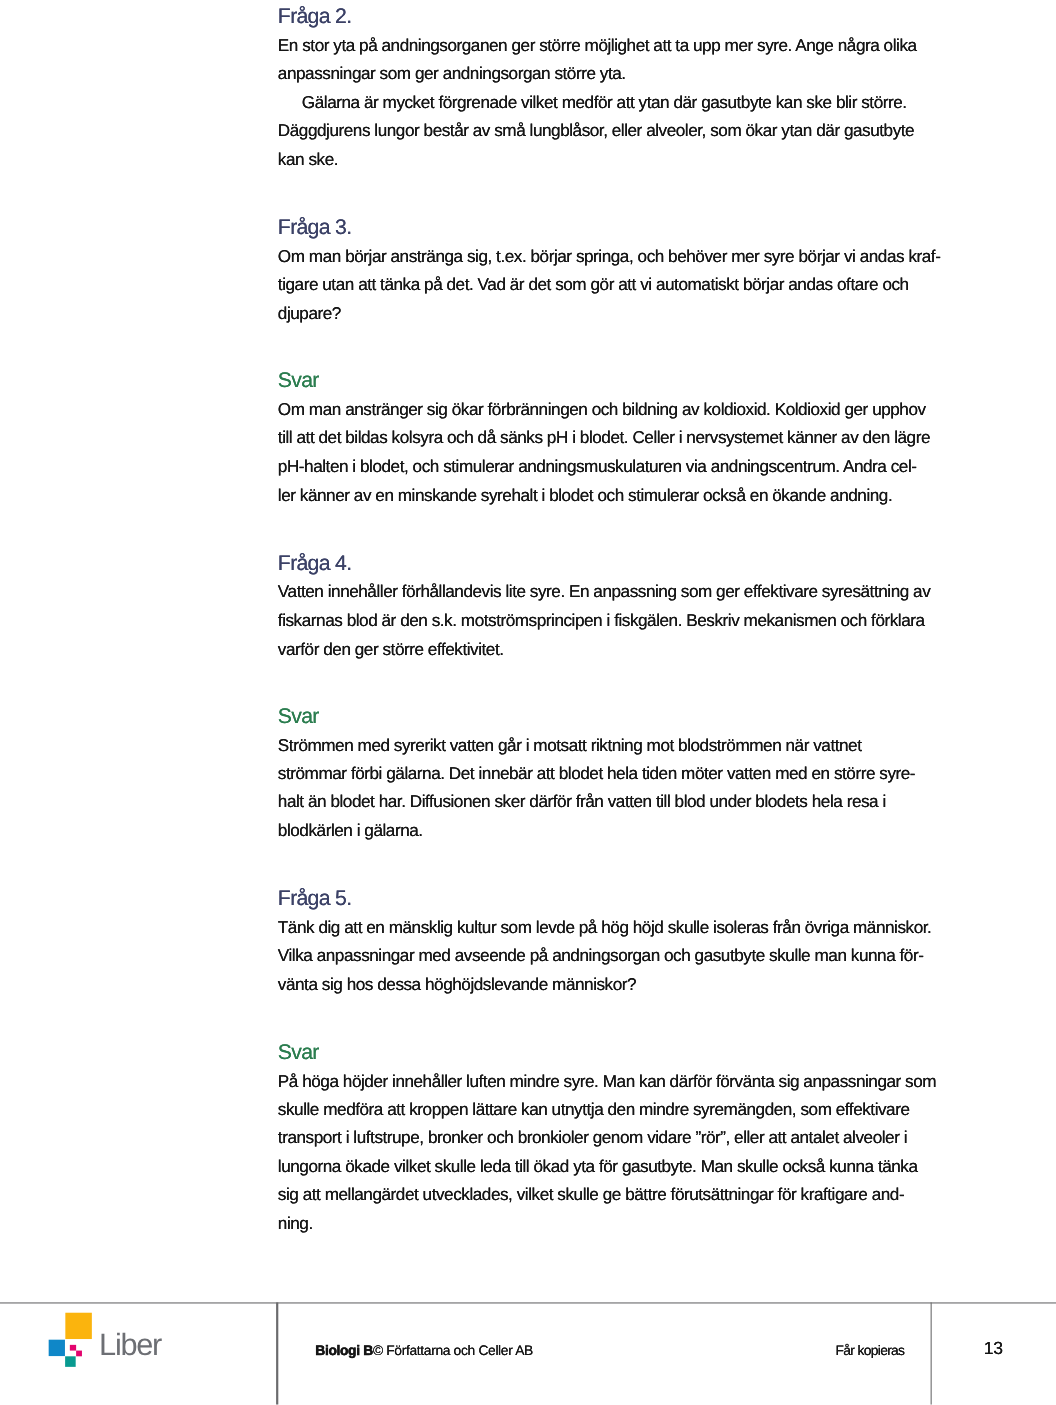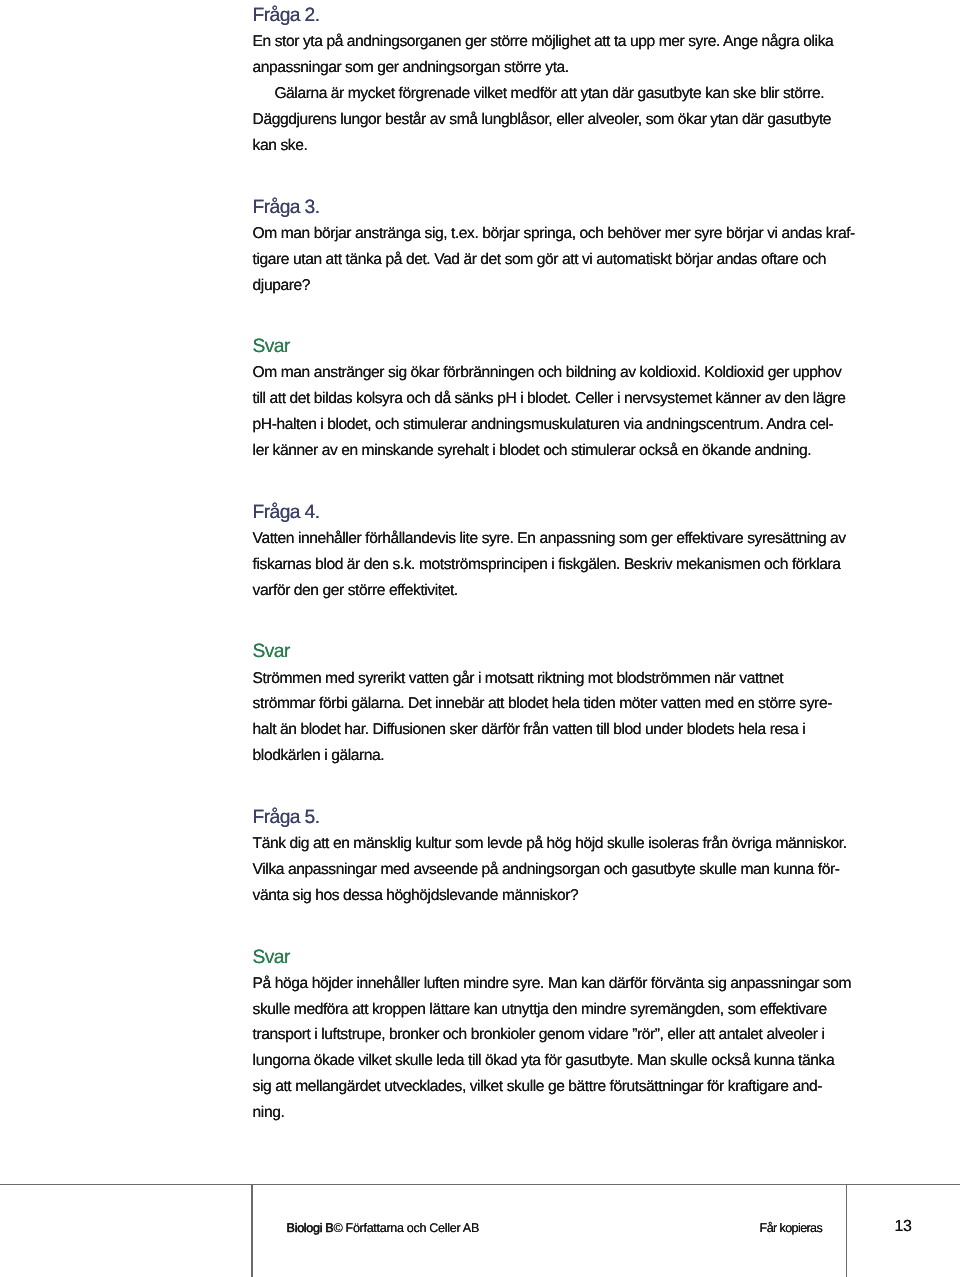--- a/index.html
+++ b/index.html
@@ -29,21 +29,21 @@
   #vrule-1{left:251.2px;}
   #vrule-2{left:845.6px;}
 
   #logo{position:absolute;left:43.8px;top:1192.9px;width:110px;height:50px;}
   #logo svg{position:absolute;left:0;top:0;display:block;}
   #logo-word{position:absolute;left:46.3px;top:30.3px;font-size:28px;letter-spacing:-1.2px;
              color:var(--wordmark,#6d6f74);font-weight:400;line-height:0;white-space:pre;}
 
   #copyright{position:absolute;left:286.6px;top:1227.63px;font-size:12.6px;letter-spacing:-0.32px;
              color:var(--footer-ink,#151515);line-height:0;white-space:pre;text-shadow:0 0 0.2px currentColor;}
-  #copyright b{font-weight:400;-webkit-text-stroke:0.42px currentColor;}
+  #copyright b{font-weight:700;-webkit-text-stroke:0.42px currentColor;}
   #permission{position:absolute;left:759.6px;top:1227.83px;font-size:12.6px;letter-spacing:-0.62px;
               color:var(--footer-ink,#151515);line-height:0;white-space:pre;text-shadow:0 0 0.2px currentColor;}
   #pageno{position:absolute;left:894.4px;top:1226.55px;font-size:16px;letter-spacing:-0.4px;
           color:var(--footer-ink,#151515);line-height:0;white-space:pre;text-shadow:0 0 0.2px currentColor;}
 </style>
 </head>
 <body>
 
 <div id="page">
 
@@ -83,18 +83,28 @@
       <div class="txtline" style="top: 1061.37px;">lungorna ökade vilket skulle leda till ökad yta för gasutbyte. Man skulle också kunna tänka</div>
       <div class="txtline" style="top: 1087.25px;">sig att mellangärdet utvecklades, vilket skulle ge bättre förutsättningar för kraftigare and-</div>
       <div class="txtline" style="top: 1113.13px;">ning.</div>
     </div>
 
   <div id="footer">
     <div id="footer-rule"></div>
     <div class="vrule" id="vrule-1"></div>
     <div class="vrule" id="vrule-2"></div>
 
+    <div id="logo">
+      <svg width="110" height="52" viewBox="0 0 110 52">
+        <rect x="15.4" y="0.3" width="24.1" height="24.0" fill="#FBB40D"></rect>
+        <rect x="0.05" y="24.9" width="15.0" height="14.9" fill="#0F87C8"></rect>
+        <rect x="15.2" y="40.0" width="9.6" height="9.6" fill="#089A90"></rect>
+        <rect x="19.5" y="29.6" width="5.7" height="5.2" fill="#E3046E"></rect>
+        <rect x="25.2" y="34.8" width="5.3" height="5.2" fill="#E3046E"></rect>
+      </svg>
+      <div id="logo-word">Liber</div>
+    </div>
 
     <div id="copyright"><b>Biologi B</b><span>© Författarna och Celler AB</span></div>
     <div id="permission">Får kopieras</div>
     <div id="pageno">13</div>
   </div>
 </div>
 
 </body></html>

